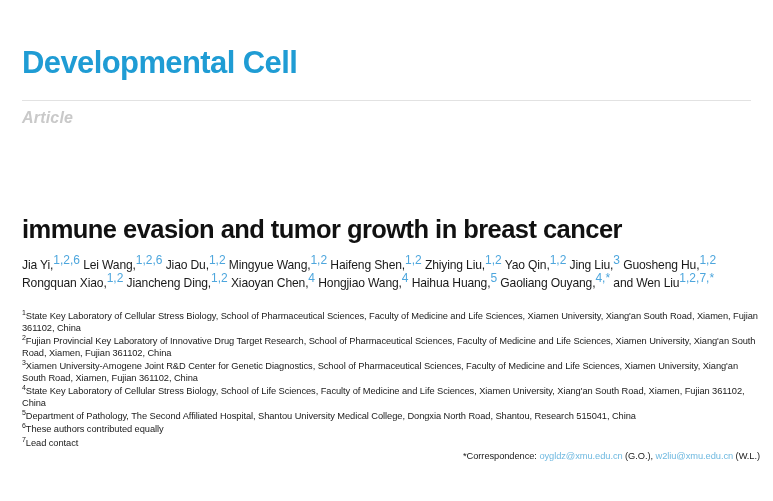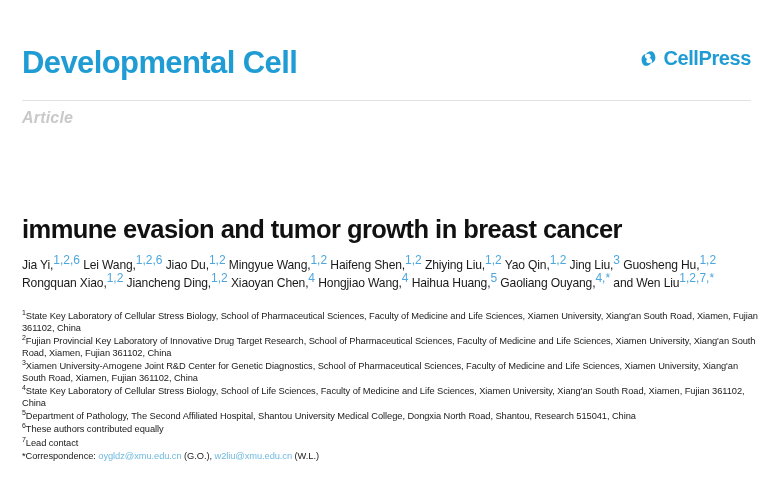--- a/index.html
+++ b/index.html
@@ -133,20 +133,21 @@
     margin: 0 0 1.6px 0;
     text-align: left;
   }
   .aff sup {
     font-size: 7px;
     vertical-align: super;
     line-height: 0;
   }
   .corr {
     margin-top: 1.6px;
+    text-align: right;
   }
   .link {
     color: #6fb9e0;
     text-decoration: none;
   }
   .doi {
     position: absolute;
     left: 22px;
     top: 473px;
     font-size: 13px;
@@ -156,27 +157,20 @@
     text-decoration: none;
   }
 </style>
 </head>
 <body>
 
 <div class="page">
 
   <div class="masthead">
     <div class="journal-title">Developmental Cell</div>
-    <div class="brand">
-      <svg class="brand-mark" viewBox="0 0 40 40" xmlns="http://www.w3.org/2000/svg" aria-hidden="true">
-        <path d="M25.5 4.5c-5.2 0-9.3 3.0-11.1 7.3 2.3-1.6 4.6-2.1 6.7-1.5 2.6 0.7 4.0 2.9 3.6 5.2-0.3 1.8-1.6 3.0-3.2 3.3 3.4 0.5 6.0 3.2 6.0 6.7 0 1.9-0.7 3.5-1.9 4.7 5.2-1.4 9.0-5.9 9.0-11.6 0-7.3-4.2-14.1-9.1-14.1z" fill="#1f9cd4"></path>
-        <path d="M14.5 35.5c5.2 0 9.3-3.0 11.1-7.3-2.3 1.6-4.6 2.1-6.7 1.5-2.6-0.7-4.0-2.9-3.6-5.2 0.3-1.8 1.6-3.0 3.2-3.3-3.4-0.5-6.0-3.2-6.0-6.7 0-1.9 0.7-3.5 1.9-4.7-5.2 1.4-9.0 5.9-9.0 11.6 0 7.3 4.2 14.1 9.1 14.1z" fill="#1f9cd4"></path>
-      </svg>
-      <div class="brand-name">CellPress</div>
-    </div>
   </div>
 
   <div class="rule"></div>
 
   <div class="article-label">Article</div>
 
   <h1 class="title"><br><br><span>immune evasion and tumor growth in breast cancer</span></h1>
 
   <div class="authors"><span>Jia Yi,<sup>1,2,6</sup></span> <span>Lei Wang,<sup>1,2,6</sup></span> <span>Jiao Du,<sup>1,2</sup></span> <span>Mingyue Wang,<sup>1,2</sup></span> <span>Haifeng Shen,<sup>1,2</sup></span> <span>Zhiying Liu,<sup>1,2</sup></span> <span>Yao Qin,<sup>1,2</sup></span> <span>Jing Liu,<sup>3</sup></span> <span>Guosheng Hu,<sup>1,2</sup></span> <span>Rongquan Xiao,<sup>1,2</sup></span> <span>Jiancheng Ding,<sup>1,2</sup></span> <span>Xiaoyan Chen,<sup>4</sup></span> <span>Hongjiao Wang,<sup>4</sup></span> <span>Haihua Huang,<sup>5</sup></span> <span>Gaoliang Ouyang,<sup>4,*</sup></span> <span>and Wen Liu<sup>1,2,7,*</sup></span></div>
 

